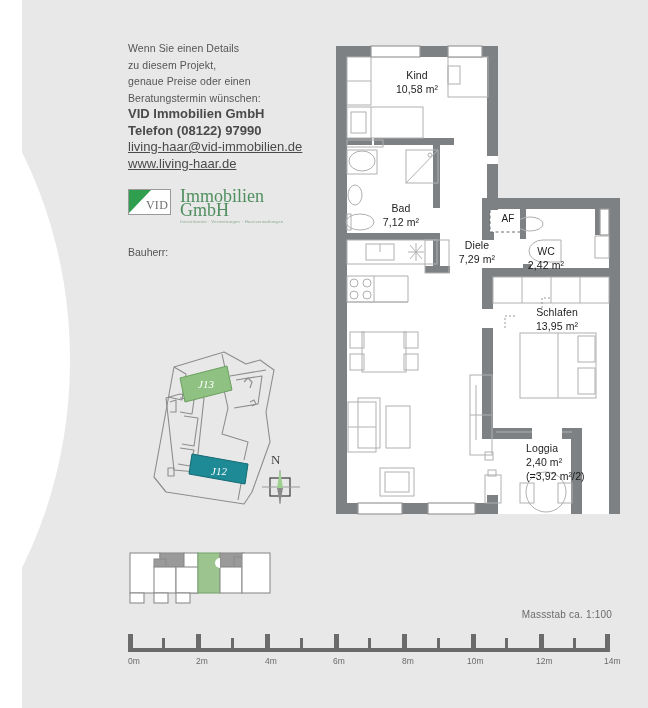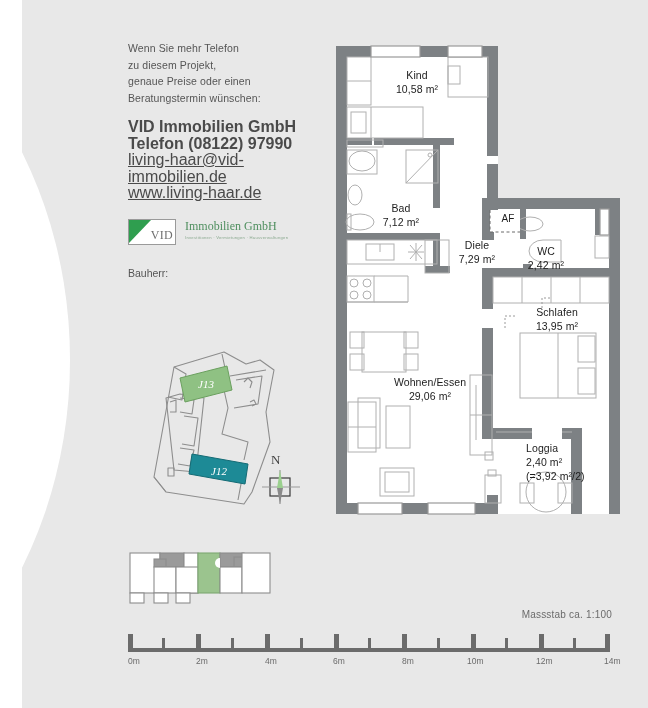--- a/index.html
+++ b/index.html
@@ -13,32 +13,32 @@
   #swoosh{
     position:absolute;left:-260px;top:-40px;width:330px;height:800px;
     background:#ffffff;
     border-radius:0 100% 100% 0 / 0 50% 50% 0;
   }
   #leftband{position:absolute;left:0;top:0;width:22px;height:708px;background:#ffffff;}
 
   
   #info{position:absolute;left:128px;top:40px;width:175px;}
   .intro{font-size:10.5px;line-height:16.5px;color:#555;letter-spacing:.1px;}
-  .contact{margin-top:13px;font-size:16px;line-height:16.5px;color:#4a4a4a;}
+  .contact{font-size:13px;line-height:16.5px;color:#4a4a4a;}
   .contact .b{font-weight:bold;display:block;}
   .contact .lnk{display:block;text-decoration:underline;color:#4a4a4a;}
 
   
   #vidlogo{margin-top:17px;display:flex;align-items:flex-start;gap:9px;}
   #vidmark{width:46px;height:24px;border:1px solid #9a9a9a;position:relative;background:#fff;}
   #vidtri{position:absolute;left:0;top:0;width:0;height:0;
           border-left:22px solid #2f9e4f;border-bottom:23px solid transparent;}
   #vidtxt{position:absolute;right:2px;bottom:1px;font-family:"Liberation Serif","DejaVu Serif",serif;
           font-size:12px;color:#6f6f6f;letter-spacing:.3px;}
-  #vidname{font-family:"Liberation Serif","DejaVu Serif",serif;font-size:12px;color:#4f8f5f;line-height:14px;}
+  #vidname{font-family:"Liberation Serif","DejaVu Serif",serif;font-size:18px;color:#4f8f5f;line-height:14px;}
   #vidsub{font-size:4.2px;color:#8aa98f;letter-spacing:.25px;margin-top:2px;}
 
   
   #bauherrlabel{margin-top:22px;font-size:10.5px;color:#555;}
   #htlogo{margin-top:9px;width:72px;color:#3d6b85;}
   #htlogo .bar{height:2.5px;background:#3d6b85;}
   #htlogo .l1{font-weight:bold;font-size:14px;letter-spacing:.3px;line-height:16px;margin:2px 0 0 0;}
   #htlogo .l2{font-weight:bold;font-size:16.5px;letter-spacing:1.3px;line-height:18px;margin:0;}
 
   
@@ -65,21 +65,21 @@
 </style>
 </head>
 <body>
 
 <div id="swoosh"></div>
 <div id="leftband"></div>
 
 <div id="info">
 
   <div class="intro">
-    <div>Wenn Sie mehr Telefon</div>
+    <div>Wenn Sie einen Details</div>
     <div>zu diesem  Projekt,</div>
     <div>genaue Preise oder einen</div>
     <div>Beratungstermin wünschen:</div>
   </div>
 
   <div class="contact">
     <span class="b">VID Immobilien GmbH</span>
     <span class="b">Telefon (08122) 97990</span>
     <span class="lnk">living-haar@vid-immobilien.de</span>
     <span class="lnk">www.living-haar.de</span>
@@ -369,24 +369,20 @@
   <div class="rlab" style="left:186px;top:204px;width:60px;">
     <span class="nm">WC</span>
     <span class="ar">2,42 m²</span>
   </div>
 
   <div class="rlab" style="left:182px;top:265px;width:90px;">
     <span class="nm">Schlafen</span>
     <span class="ar">13,95 m²</span>
   </div>
 
-  <div class="rlab" style="left:30px;top:335px;width:140px;">
-    <span class="nm">Wohnen/Essen</span>
-    <span class="ar">29,06 m²</span>
-  </div>
 
   <div class="rlab" style="left:196px;top:401px;width:100px;text-align:left;">
     <span class="nm">Loggia</span>
     <span class="ar">2,40 m²</span>
     <span class="ar">(=3,92 m²/2)</span>
   </div>
 
   <div class="rlab" style="left:161px;top:172px;width:34px;font-size:10px;">AF</div>
 </div>
 

